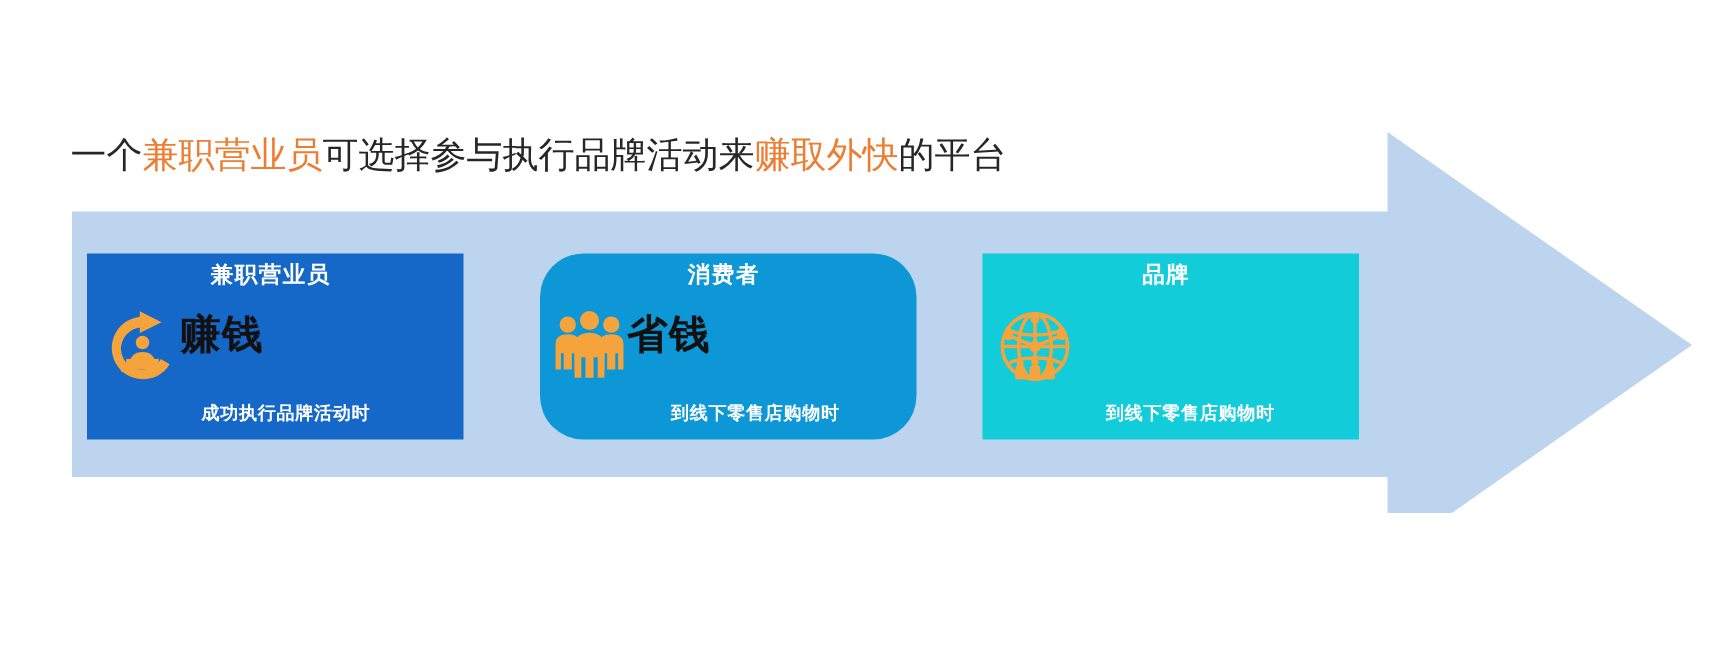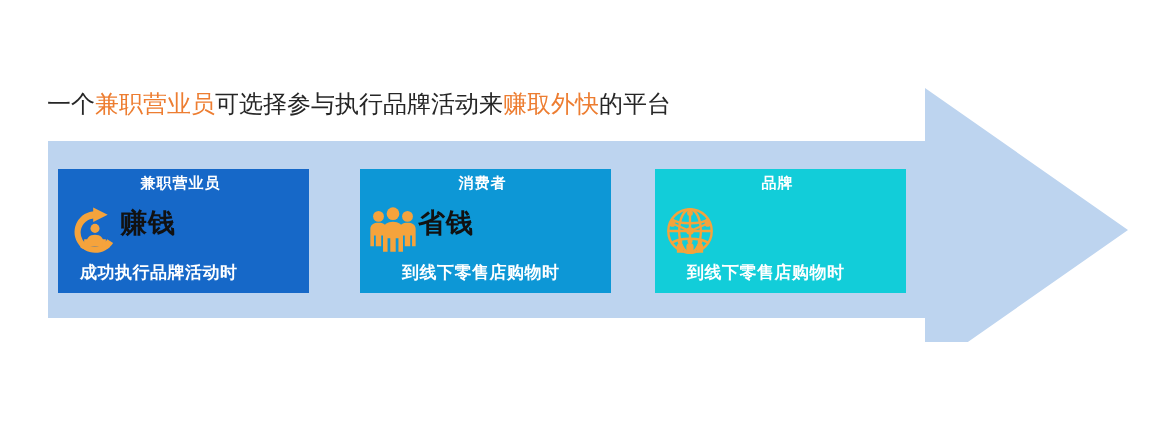--- a/index.html
+++ b/index.html
@@ -44,21 +44,21 @@
   }
 
   
   .card {
     position: absolute;
     top: 169px;
     height: 124px;
     box-sizing: border-box;
   }
   .card-1 { left: 58px;  width: 251px; background: #1668c8; }
-  .card-2 { left: 360px; width: 251px; background: #0d97d6; }
+  .card-2 { left: 360px; width: 251px; background: #0d97d6; border-radius: 29px; }
   .card-3 { left: 655px; width: 251px; background: #12cdd9; }
 
   .card-head {
     position: absolute;
     top: 5px;
     left: 0;
     right: 0;
     text-align: center;
     font-size: 15px;
     font-weight: bold;
@@ -90,22 +90,22 @@
     letter-spacing: 1px;
   }
   .card-2 .card-main { left: 58px; }
   .card-3 .card-main { left: 58px; }
 
   .card-foot {
     position: absolute;
     left: 0;
     right: 8px;
     bottom: 9px;
-    text-align: left;
-    font-size: 17px;
+    text-align: center;
+    font-size: 12px;
     font-weight: bold;
     color: #ffffff;
     letter-spacing: 0.5px;
   }
   .card-1 .card-foot { left: 22px; right: 8px; }
   .card-2 .card-foot { left: 42px; right: 6px; }
   .card-3 .card-foot { left: 32px; right: 6px; }
 </style>
 </head>
 <body>

